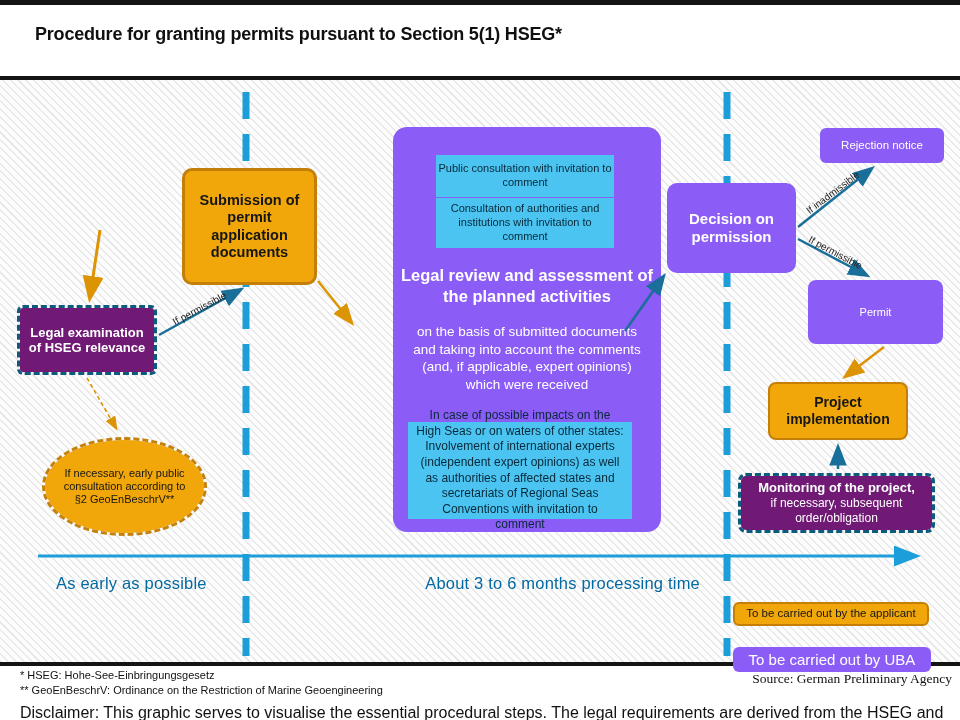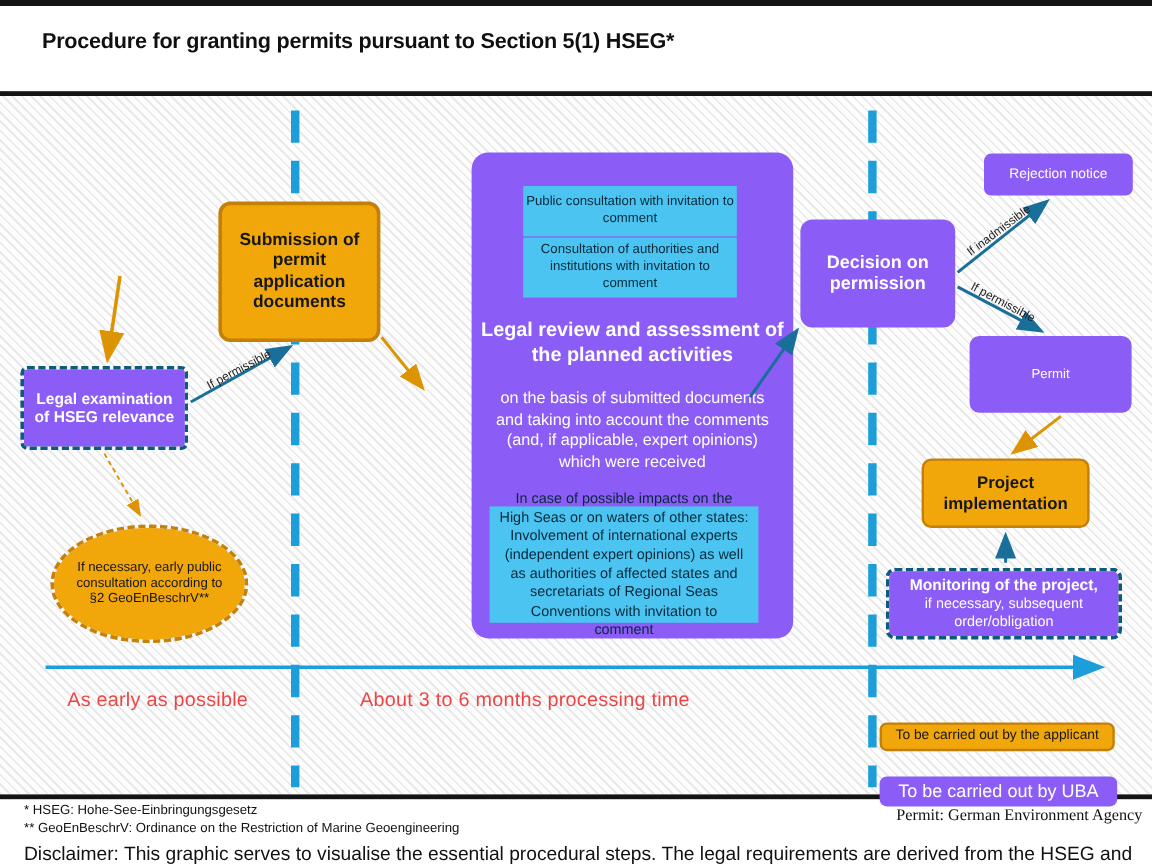--- a/index.html
+++ b/index.html
@@ -16,21 +16,21 @@
   
   .canvas { position:absolute; left:0; top:80px; width:960px; height:582px;
             background:repeating-linear-gradient(45deg,#e9e9e9 0,#e9e9e9 1.5px,#fdfdfd 1.5px,#fdfdfd 5.5px); }
   svg.layer { position:absolute; left:0; top:0; width:960px; height:720px; pointer-events:none; }
   .z1 { z-index:1; } .z3 { z-index:3; }
 
   
   .node { position:absolute; z-index:2; display:flex; flex-direction:column; align-items:center; justify-content:center;
           text-align:center; line-height:1.18; }
   .blue  { background:#8b5cf6; color:#fff; }
-  .blue-dashed { background:#8b5cf6; background-clip:padding-box; border:3px dashed #0d5a7f; color:#fff; }
+  .blue-dashed { background:#701a75; background-clip:padding-box; border:3px dashed #0d5a7f; color:#fff; }
   .amber { background:#f1a70a; color:#161616; }
   .amber-solid  { border:3px solid #c47f08; }
   .amber-dashed { background-clip:padding-box; border:3px dashed #c5810b; }
   .lightblue { background:#4cc4f1; color:#07293a; }
 
   
   .n-preliminary { left:42px; top:128px; width:118px; height:100px; border-radius:6px; font-size:13px; padding:4px; }
   .n-preliminary .t { font-weight:bold; }
   .n-preliminary .s { font-size:12px; }
 
@@ -55,23 +55,23 @@
   .n-permit    { left:808px; top:280px; width:135px; height:64px; border-radius:8px; font-size:11px; padding:3px; }
   .n-project   { left:768px; top:382px; width:140px; height:58px; border-radius:8px; font-size:14px; font-weight:bold; border-width:2.5px; }
   .n-monitor   { left:738px; top:473px; width:197px; height:60px; border-radius:8px; font-size:12px; line-height:1.22; padding:2px; }
   .n-monitor .t { font-weight:bold; font-size:13px; }
 
   
   .legend-applicant { left:733px; top:602px; width:196px; height:24px; border-radius:6px; font-size:11.5px; border-width:2px; }
   .legend-uba       { left:733px; top:604px; width:198px; height:25px; border-radius:6px; font-size:15px;margin-top:43px; }
 
   
-  .tl-label { position:absolute; z-index:2; font-size:16.5px; color:#ef4444; letter-spacing:0.2px; }
+  .tl-label { position:absolute; z-index:2; font-size:16.5px; color:#0369a1; letter-spacing:0.2px; }
   .tl-early { left:56px; top:574px; }
-  .tl-processing { left:300px; top:574px; width:400px; text-align:left; }
+  .tl-processing { left:300px; top:574px; width:400px; text-align:right; }
 
   
   .edge-label { position:absolute; z-index:3; font-size:10px; color:#222; white-space:nowrap; }
   .el-permissible-left  { left:170px; top:303px; transform:rotate(-28deg); }
   .el-inadmissible      { left:801px; top:187px; transform:rotate(-37deg); }
   .el-permissible-right { left:806px; top:247px; transform:rotate(28deg); }
 
   
   .footer-line { position:absolute; left:0; top:662px; width:960px; height:4px; background:#141414; }
   .fn { position:absolute; left:20px; font-size:11px; color:#111; }
@@ -182,16 +182,16 @@
     <line x1="838" y1="469" x2="838" y2="448" stroke="#196f99" stroke-width="2.5" stroke-dasharray="5 4" marker-end="url(#ah-blue)"></line>
   </svg>
 
   <div class="edge-label el-permissible-left">If permissible</div>
   <div class="edge-label el-inadmissible">If inadmissible</div>
   <div class="edge-label el-permissible-right">If permissible</div>
 
   <div class="footer-line"></div>
   <div class="fn fn1">* HSEG: Hohe-See-Einbringungsgesetz</div>
   <div class="fn fn2">** GeoEnBeschrV: Ordinance on the Restriction of Marine Geoengineering</div>
-  <div class="source">Permit: German Environment  Agency</div>
+  <div class="source">Source: German Preliminary  Agency</div>
   <div class="disclaimer">Disclaimer: This graphic serves to visualise the essential procedural steps. The legal requirements are derived from the HSEG and the relevant ordinance.</div>
 
 </div>
 
 </body></html>

